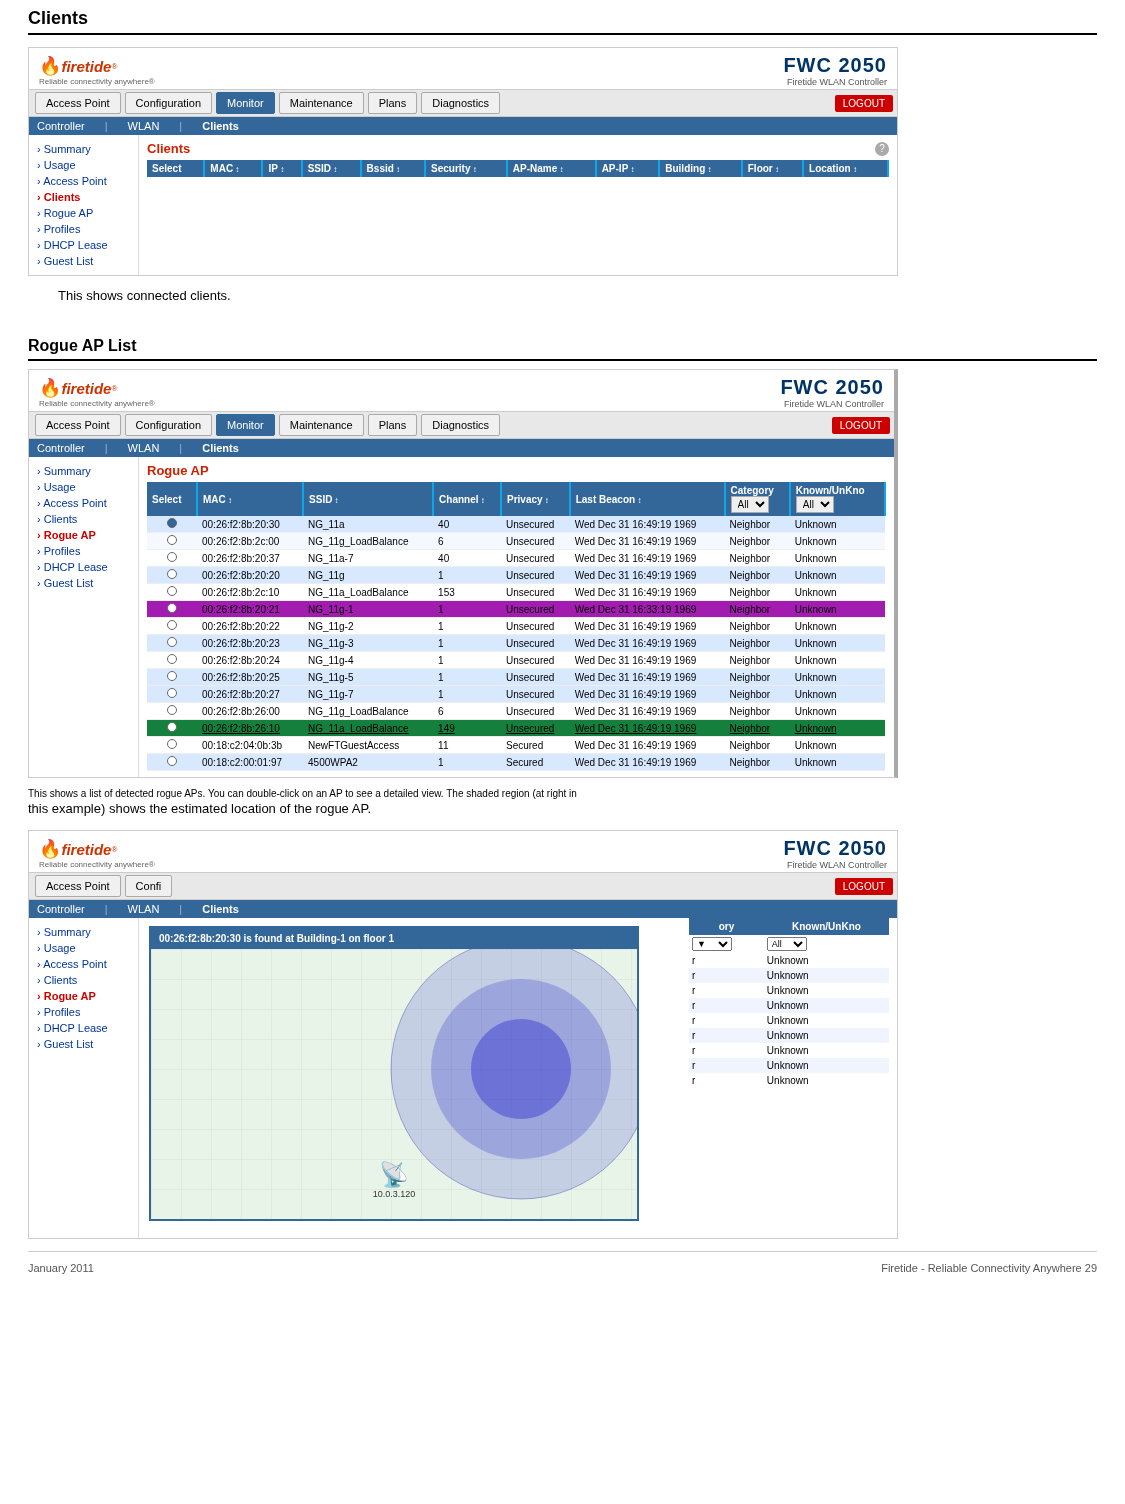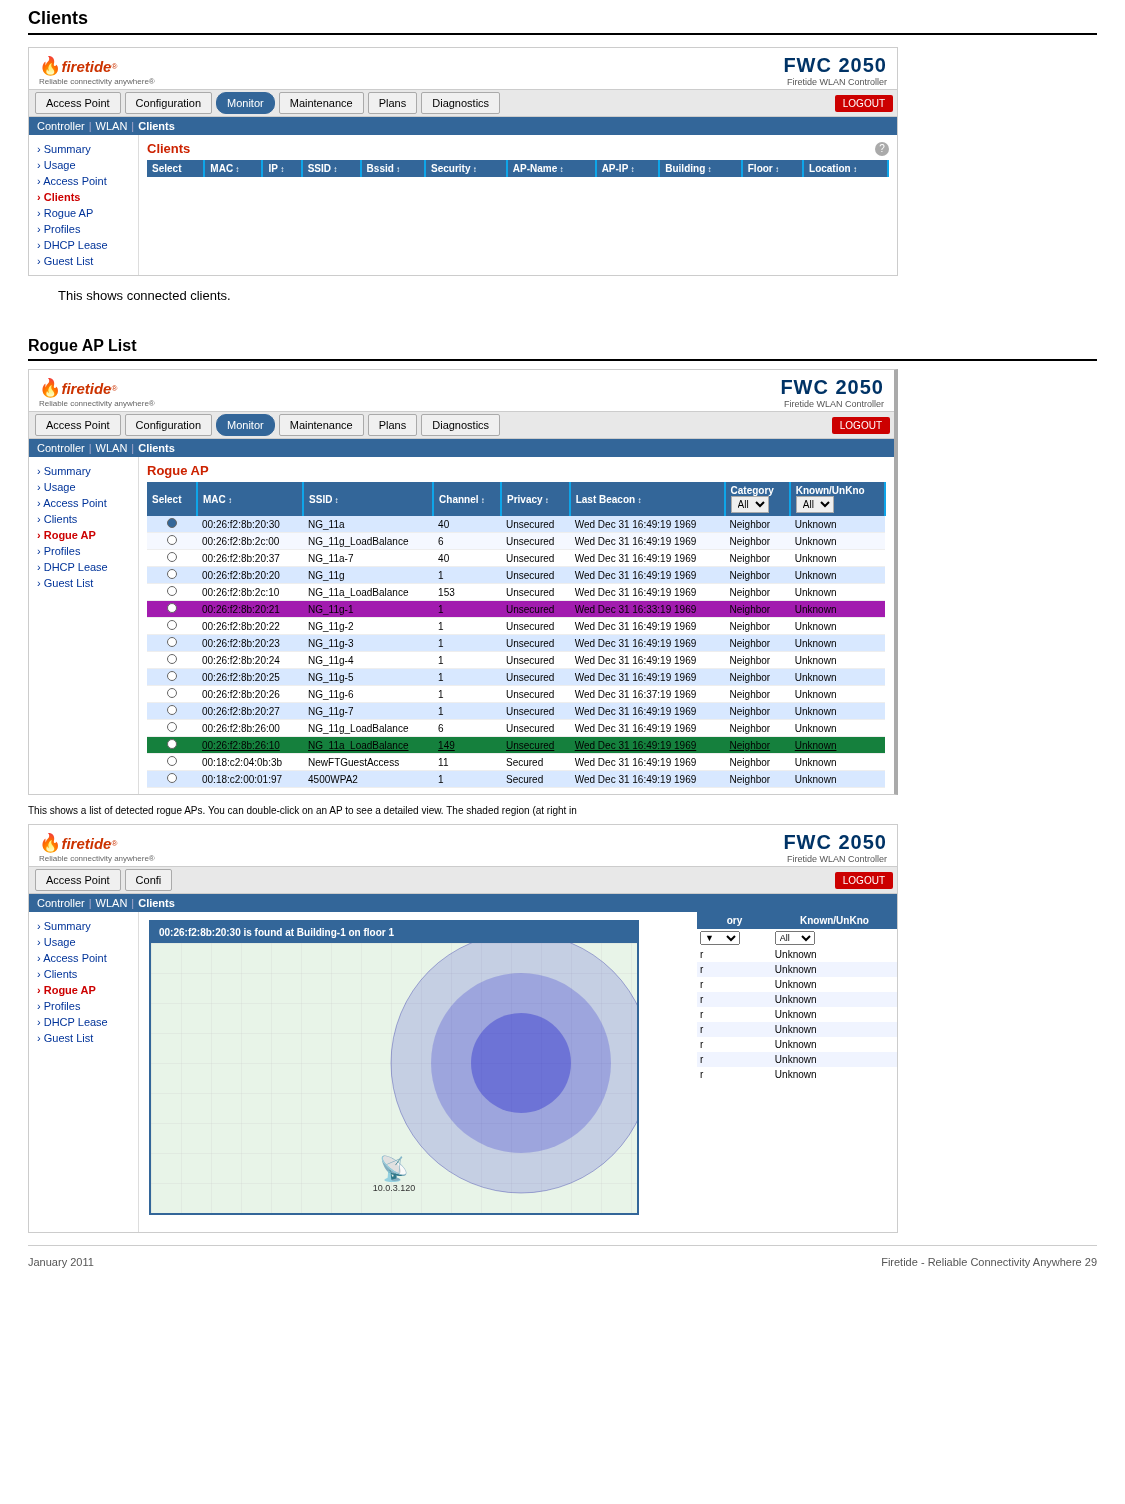--- a/index.html
+++ b/index.html
@@ -90,21 +90,20 @@
       border: 1px solid #aaa;
       background: #d8d8d8;
       cursor: pointer;
       margin: 2px 2px;
       border-radius: 2px;
     }
     .nav-btn.active {
       background: #336699;
       color: #fff;
       border-color: #336699;
-      border-radius: 10px;
     }
     .nav-btn.outline {
       background: #f0f0f0;
       color: #000;
     }
     .logout-btn {
       margin-left: auto;
       padding: 3px 8px;
       font-size: 10px;
       background: #cc0000;
@@ -115,21 +114,21 @@
     }
 
     
     .breadcrumb-bar {
       background: #336699;
       color: #fff;
       padding: 3px 8px;
       font-size: 11px;
       display: flex;
       align-items: center;
-      gap: 4px;
+      gap: 20px;
     }
     .breadcrumb-sep { color: #aac; }
     .breadcrumb-active { font-weight: bold; color: #fff; }
 
     
     .main-area {
       display: flex;
       background: #fff;
     }
 
@@ -502,30 +501,20 @@
                 <tr style="background: rgb(216, 232, 255);">
                   <td style="text-align: center;"><span style="display: inline-block; width: 10px; height: 10px; border: 1px solid rgb(102, 102, 102); border-radius: 50%; background: rgb(255, 255, 255); cursor: pointer;"></span></td>
                   <td>00:26:f2:8b:20:25</td>
                   <td>NG_11g-5</td>
                   <td>1</td>
                   <td>Unsecured</td>
                   <td>Wed Dec 31 16:49:19 1969</td>
                   <td>Neighbor</td>
                   <td>Unknown</td>
                 </tr>
-                <tr style="background: rgb(255, 255, 255);">
-                  <td style="text-align: center;"><span style="display: inline-block; width: 10px; height: 10px; border: 1px solid rgb(102, 102, 102); border-radius: 50%; background: rgb(255, 255, 255); cursor: pointer;"></span></td>
-                  <td>00:26:f2:8b:20:26</td>
-                  <td>NG_11g-6</td>
-                  <td>1</td>
-                  <td>Unsecured</td>
-                  <td>Wed Dec 31 16:37:19 1969</td>
-                  <td>Neighbor</td>
-                  <td>Unknown</td>
-                </tr>
                 <tr style="background: rgb(216, 232, 255);">
                   <td style="text-align: center;"><span style="display: inline-block; width: 10px; height: 10px; border: 1px solid rgb(102, 102, 102); border-radius: 50%; background: rgb(255, 255, 255); cursor: pointer;"></span></td>
                   <td>00:26:f2:8b:20:27</td>
                   <td>NG_11g-7</td>
                   <td>1</td>
                   <td>Unsecured</td>
                   <td>Wed Dec 31 16:49:19 1969</td>
                   <td>Neighbor</td>
                   <td>Unknown</td>
                 </tr>
@@ -570,20 +559,21 @@
                   <td>Unknown</td>
                 </tr>
               </tbody>
         </table>
         </div>
       </div>
     </div>
   </div>
 
   <div style="font-size:10px;padding:4px 0 2px 0;">This shows a list of detected rogue APs. You can double-click on an AP to see a detailed view. The shaded region (at right in</div>
+  <div style="font-size:13px;padding:0 0 8px 0;">this example) shows the estimated location of the rogue AP.</div>
 
   <div style="position:relative;width:870px;border:1px solid #ccc;margin:6px 0;">
 
     <div class="fw-header">
       <div class="fw-logo">
         <div class="fw-logo-row">
           <span class="fw-logo-flame">🔥</span>
           <span style="font-size:15px;font-weight:bold;color:#cc3300;font-style:italic;">firetide</span>
           <span style="color:#cc3300;font-size:8px;vertical-align:super;">®</span>
         </div>
@@ -641,21 +631,21 @@
               <ellipse cx="370" cy="120" rx="50" ry="50" fill="rgba(0,0,200,0.3)"></ellipse>
             </svg>
 
             <div style="position:absolute;bottom:20px;left:50%;transform:translateX(-50%);text-align:center;">
               <div style="font-size:24px;color:#444;">📡</div>
               <div style="font-size:9px;color:#333;">10.0.3.120</div>
             </div>
           </div>
         </div>
 
-        <div style="position:absolute;right:0;top:0;width:200px;overflow:hidden;">
+        <div style="position:absolute;right:8px;top:0;width:200px;overflow:hidden;">
           <table style="width:100%;border-collapse:collapse;font-size:10px;">
             <thead>
               <tr>
                 <th style="background:#336699;color:#fff;padding:3px 4px;font-size:10px;">ory</th>
                 <th style="background:#336699;color:#fff;padding:3px 4px;font-size:10px;">Known/UnKno</th>
               </tr>
               <tr>
                 <td style="padding:2px 3px;"><select style="font-size:9px;width:40px;"><option>▼</option></select></td>
                 <td style="padding:2px 3px;"><select style="font-size:9px;width:40px;"><option>All</option></select></td>
               </tr>

